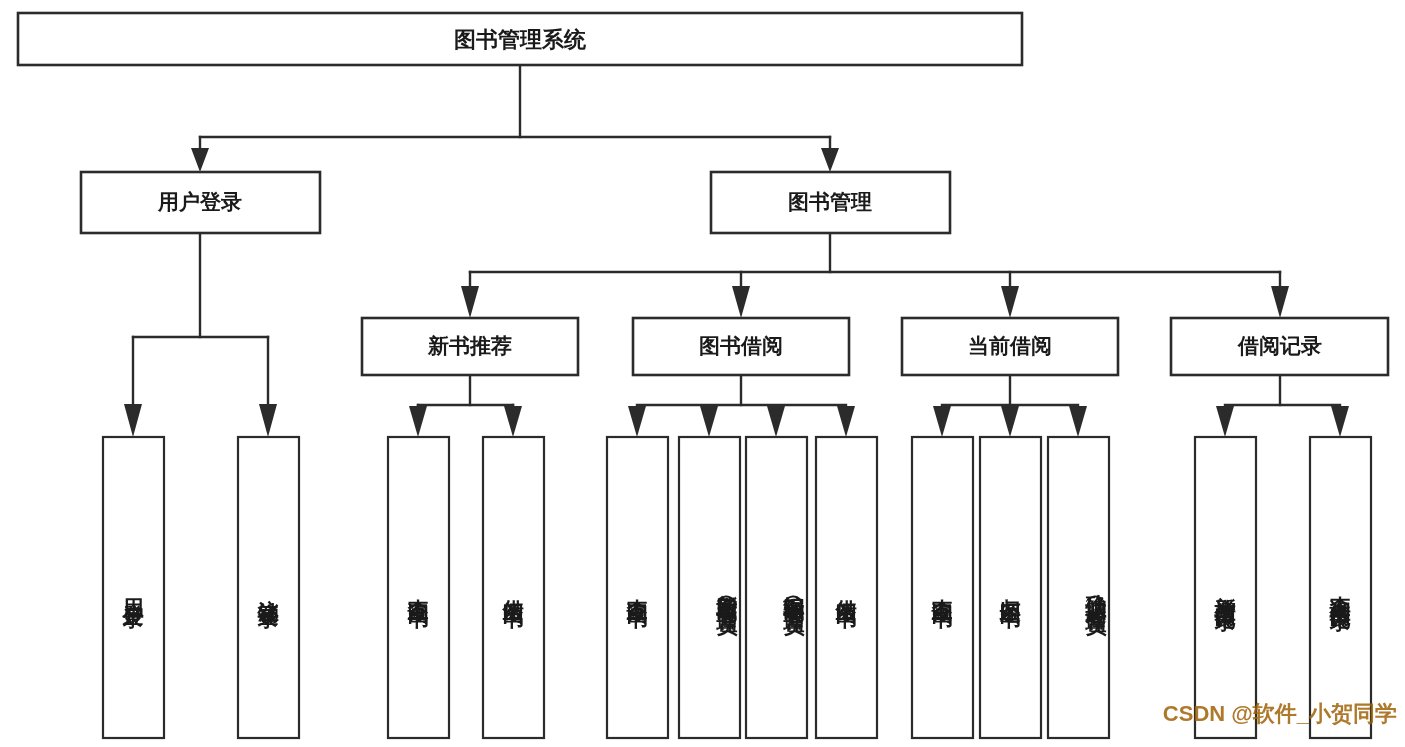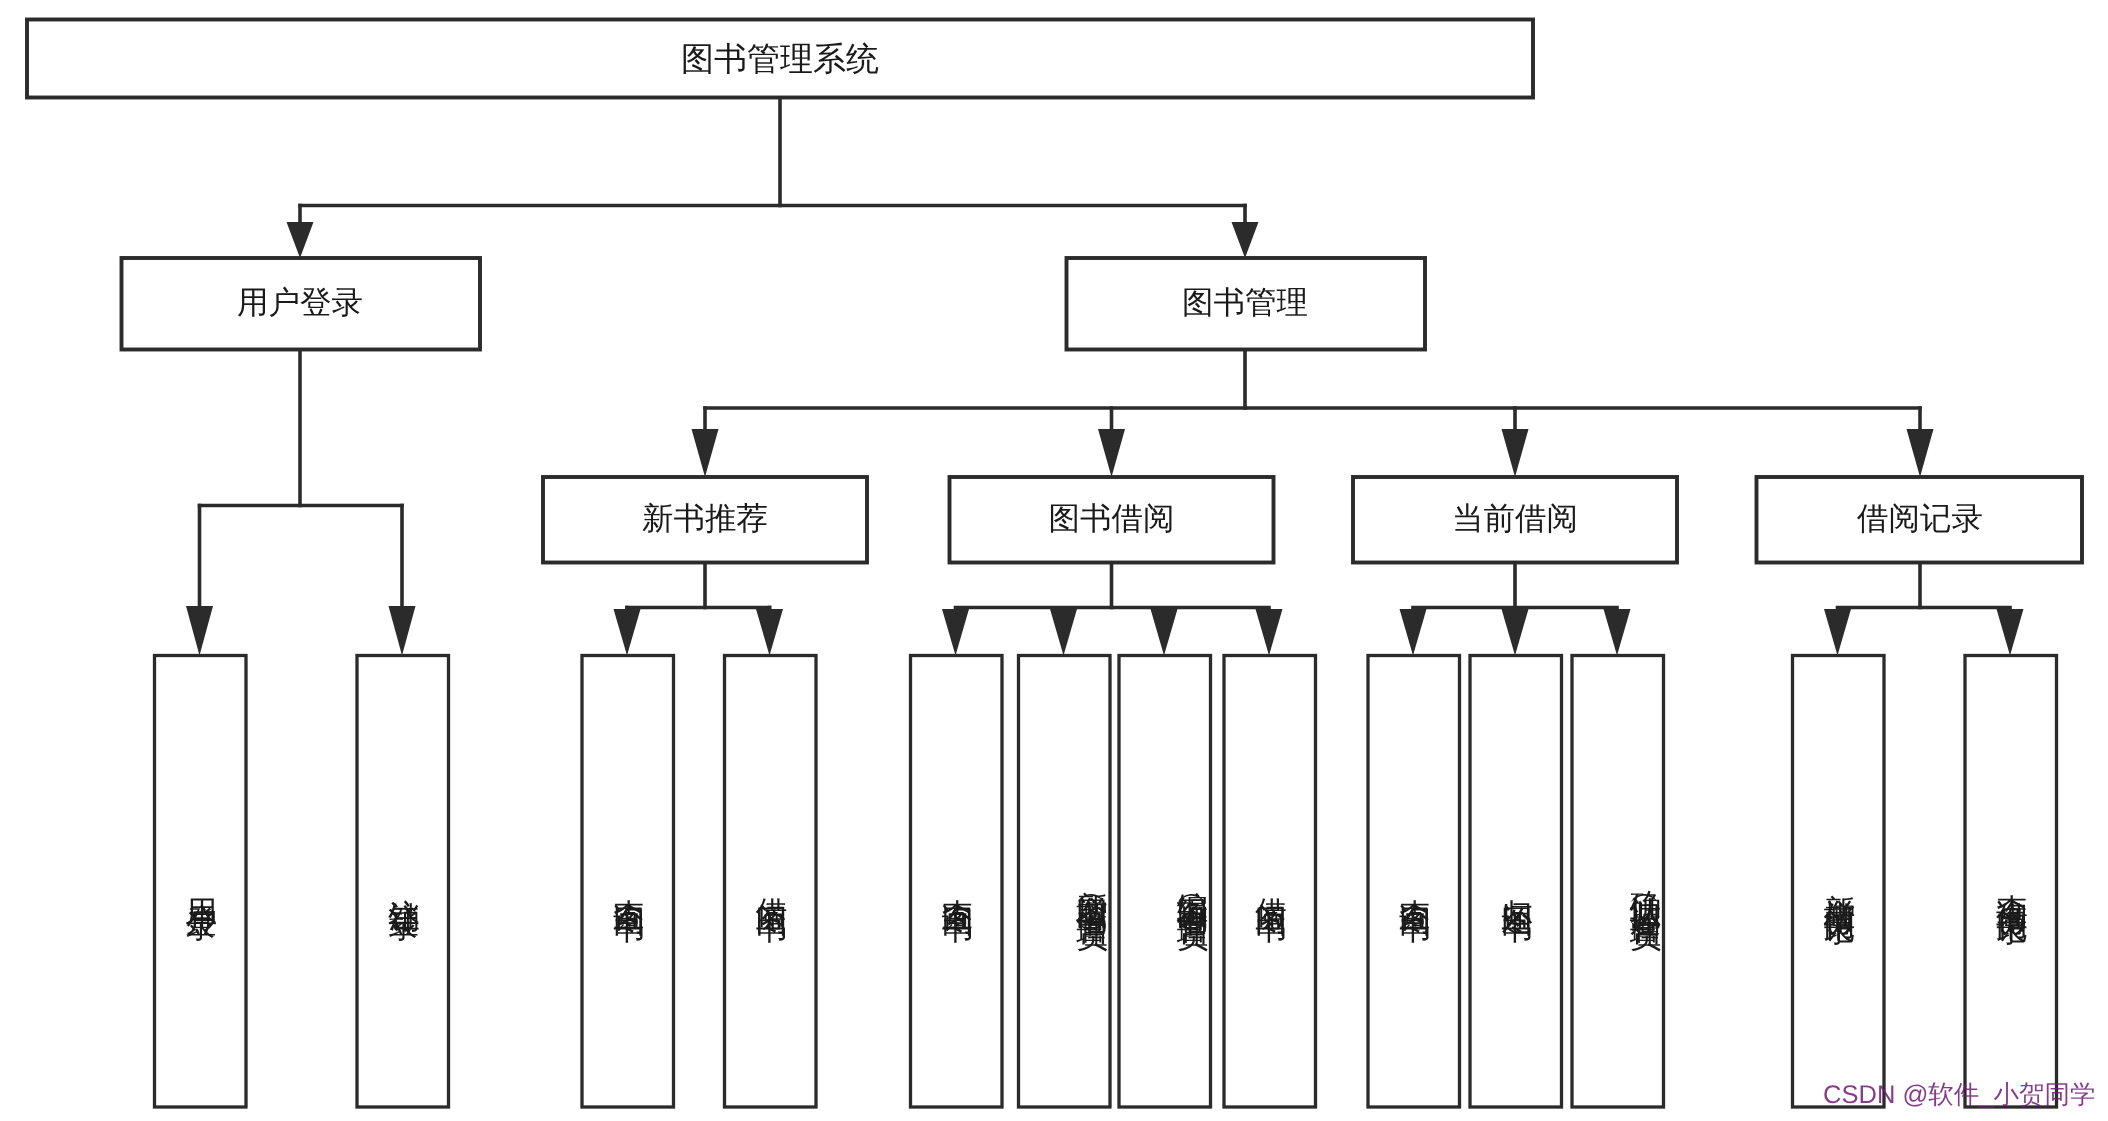--- a/index.html
+++ b/index.html
@@ -9,20 +9,21 @@
   }
   body {
     font-family: "Liberation Sans", "DejaVu Sans", sans-serif;
   }
   #canvas {
     position: relative;
     width: 1405px;
     height: 747px;
     background: #ffffff;
     overflow: hidden;
+    font-weight: bold;
   }
   svg.diagram {
     position: absolute;
     left: 0;
     top: 0;
     width: 1405px;
     height: 747px;
   }
   .node-box {
     fill: #ffffff;
@@ -64,24 +65,24 @@
     align-items: center;
     justify-content: center;
     text-align: center;
     letter-spacing: 3px;
     white-space: nowrap;
     pointer-events: none;
   }
   .watermark {
     position: absolute;
     right: 8px;
-    bottom: 6px;
-    font-family: "Liberation Sans", "DejaVu Sans", sans-serif;
-    font-size: 17px;
-    color: #701a75;
+    bottom: 18px;
+    font-family: "Liberation Sans", "DejaVu Sans", sans-serif;
+    font-size: 22px;
+    color: #a16207;
     opacity: 0.85;
     white-space: nowrap;
   }
 </style>
 </head>
 <body>
 
 <div id="canvas">
 
   <svg class="diagram" viewBox="0 0 1405 747">

